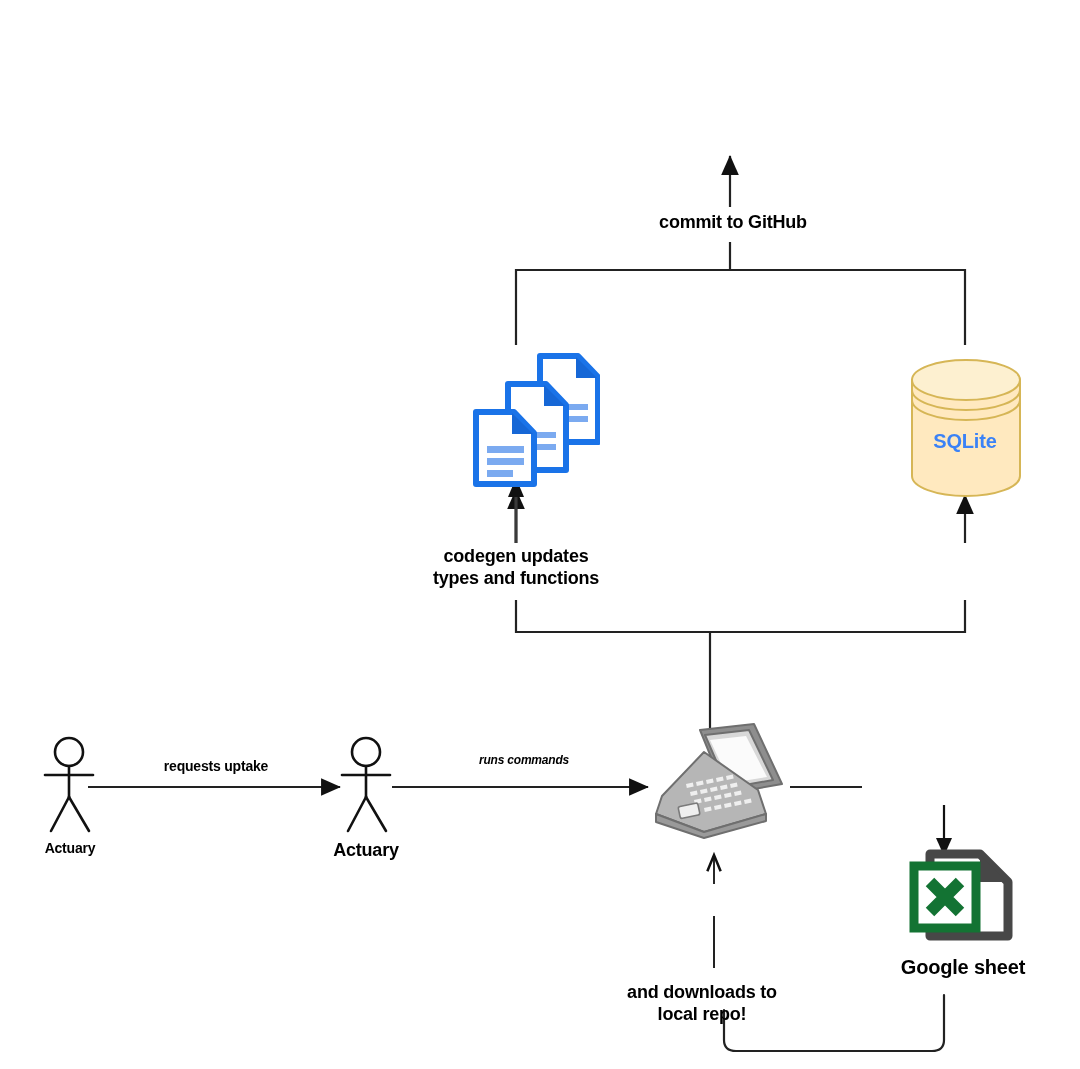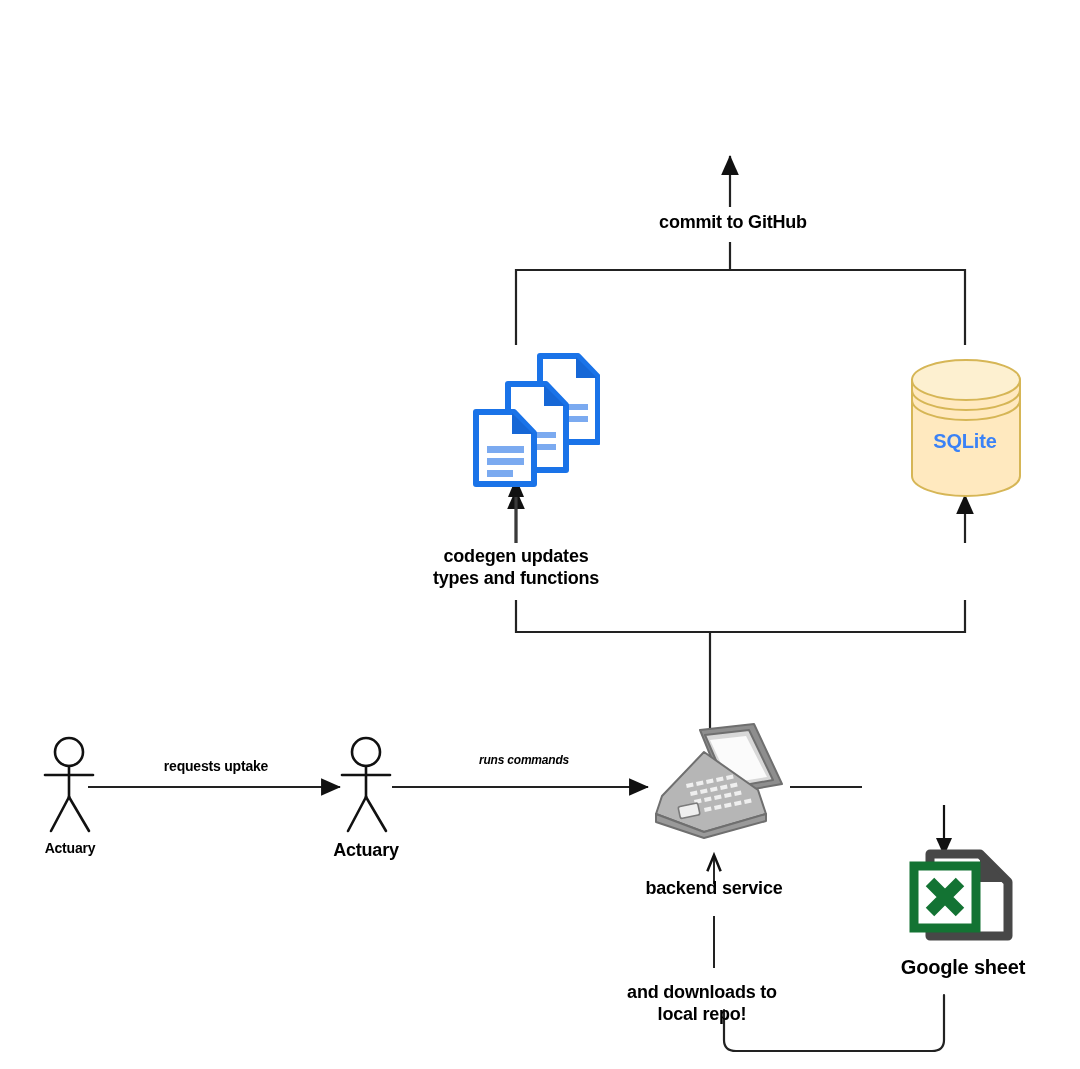--- a/index.html
+++ b/index.html
@@ -248,18 +248,17 @@
 
   <div class="label" style="left:396px; top:546px; width:240px; font-size:18px;">codegen updates
 types and functions</div>
 
 
   <div class="label" style="left:92px; top:758px; width:248px; font-size:14px;">requests uptake</div>
 
   <div class="label italic" style="left:400px; top:753px; width:248px; font-size:12px;">runs commands</div>
 
 
-  <div class="label" style="left:594px; top:878px; width:240px; font-size:18px;">backend service</div>
 
   <div class="label" style="left:582px; top:982px; width:240px; font-size:18px;">and downloads to
 local repo!</div>
 
 </div>
 
 </body></html>

